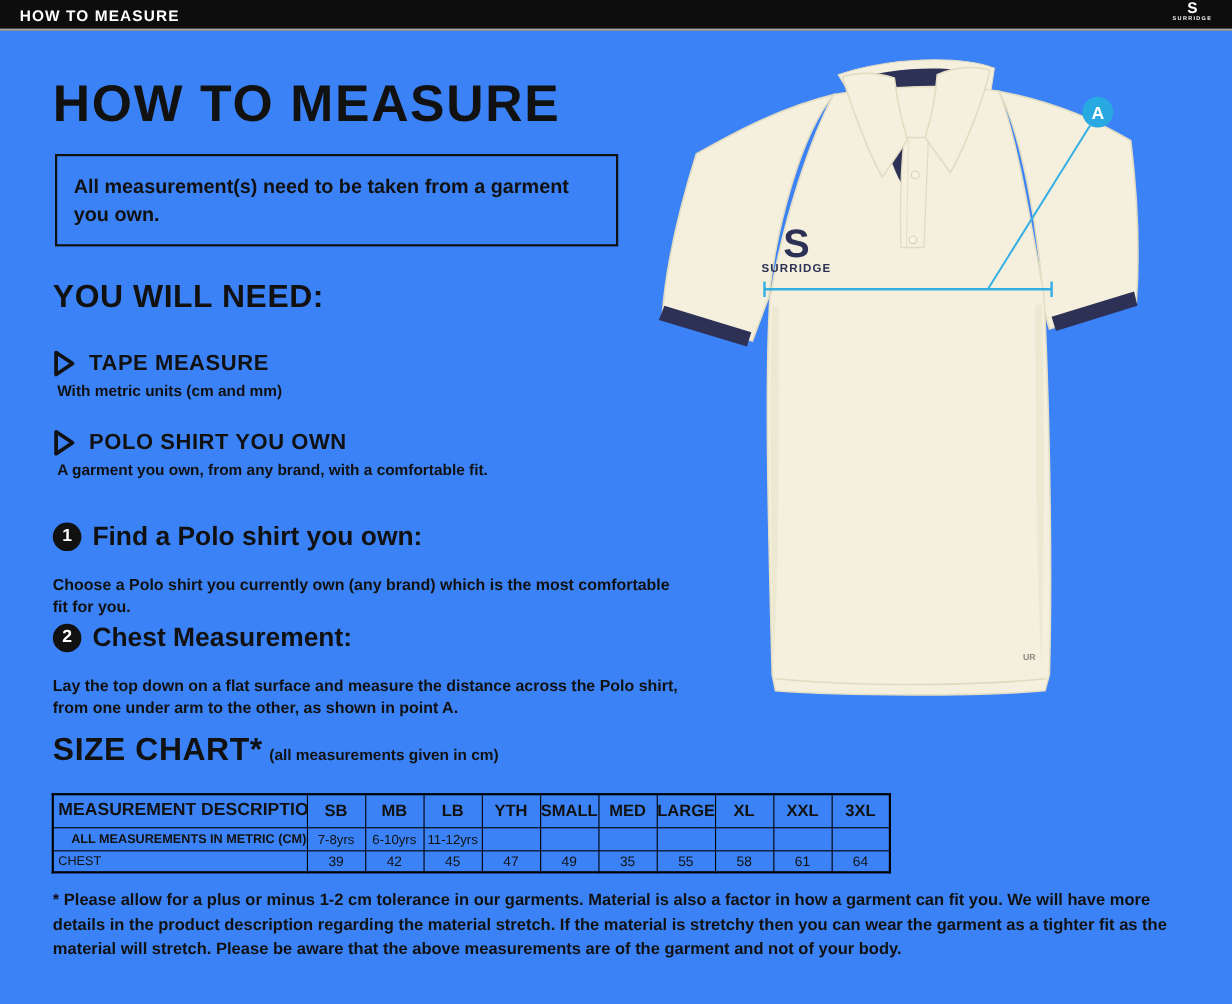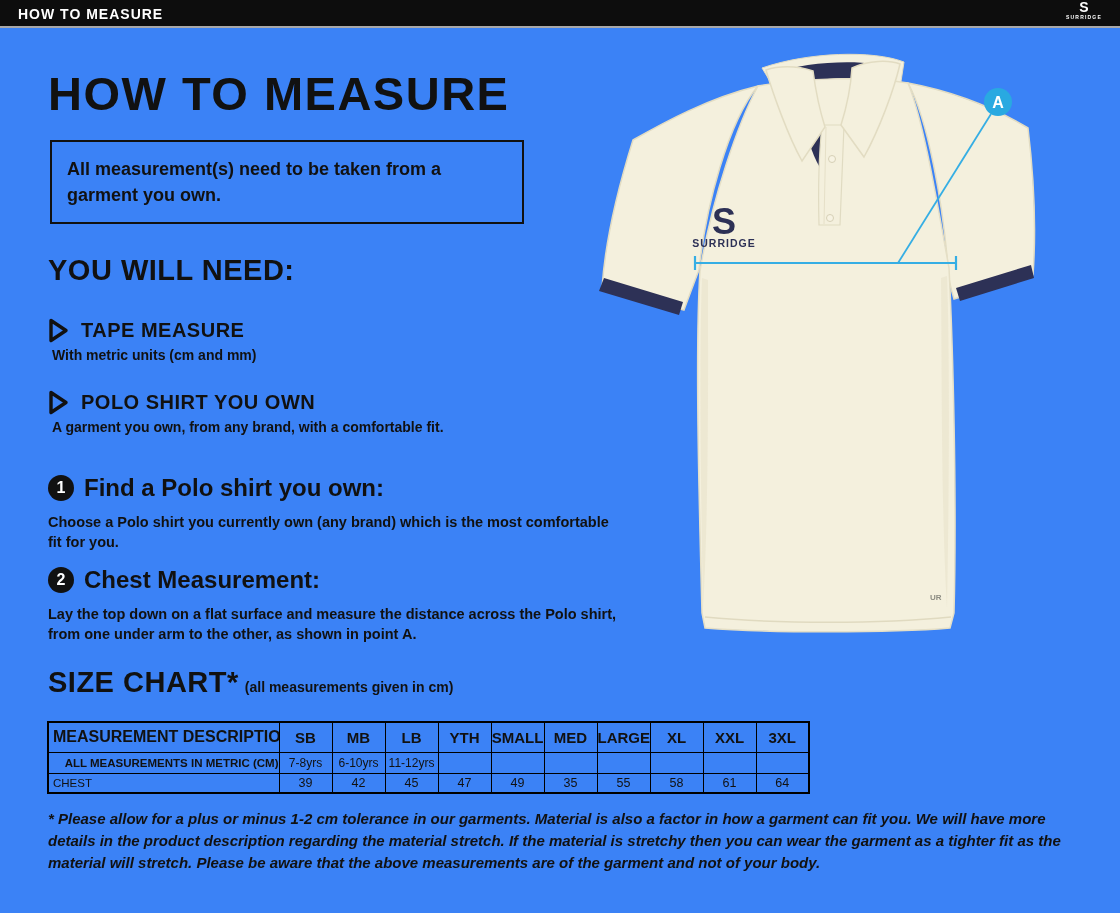--- a/index.html
+++ b/index.html
@@ -12,39 +12,39 @@
             background:#0d0d0d; border-bottom:2px solid #a8a8a8; }
   .topbar-title { position:absolute; left:18px; top:6px; color:#ffffff;
                   font-size:14px; font-weight:bold; letter-spacing:1px; }
   .topbar-logo { position:absolute; right:12px; top:1px; width:48px; text-align:center; color:#ffffff; }
   .topbar-logo .logo-s { display:block; font-size:14px; line-height:13px; font-weight:bold; }
   .topbar-logo .logo-text { display:block; font-size:5px; letter-spacing:1.2px; font-weight:bold; }
 
   
   .page-title { position:absolute; left:48px; top:66px; font-size:47px; font-weight:bold;
                 letter-spacing:1.5px; color:#111; }
-  .notice-box { position:absolute; left:50px; top:140px; width:474px; border:2px solid #111;
+  .notice-box { position:absolute; left:50px; top:140px; width:512px; border:2px solid #111;
                 padding:14px 15px; font-size:18px; font-weight:bold; line-height:1.45; color:#111; }
   .need-heading { position:absolute; left:48px; top:254px; font-size:29px; font-weight:bold;
                   letter-spacing:0.5px; color:#111; }
 
   .need-item { position:absolute; left:48px; }
   .need-item .row { display:flex; align-items:center; gap:12px; }
   .need-item .tri { flex:0 0 auto; display:block; }
   .need-title { font-size:20px; font-weight:bold; letter-spacing:0.5px; color:#111; }
   .need-desc { margin-top:4px; margin-left:4px; font-size:14px; font-weight:bold; color:#111; }
   #need-0 { top:318px; }
   #need-1 { top:390px; }
 
   .step { position:absolute; left:48px; width:580px; }
   .step .row { display:flex; align-items:center; gap:10px; }
   .step-num { flex:0 0 auto; width:26px; height:26px; border-radius:50%; background:#111;
               color:#fff; font-size:16px; font-weight:bold; text-align:center; line-height:26px; }
   .step-title { font-size:24px; font-weight:bold; color:#111; }
-  .step-desc { margin-top:11px; font-size:14.5px; font-weight:bold; line-height:1.35;
+  .step-desc { margin-top:21px; font-size:14.5px; font-weight:bold; line-height:1.35;
                width:575px; color:#111; }
   #step-0 { top:474px; }
   #step-1 { top:566px; }
 
   .size-chart-heading { position:absolute; left:48px; top:666px; color:#111; }
   .size-chart-heading .main { font-size:29px; font-weight:bold; letter-spacing:0.5px; }
   .size-chart-heading .sub { font-size:14px; font-weight:bold; margin-left:6px; }
 
   table.size-chart { position:absolute; left:47px; top:721px; border-collapse:collapse;
                      table-layout:fixed; width:763px; border:2px solid #000; }
@@ -53,21 +53,21 @@
   table.size-chart col.c0 { width:231px; }
   table.size-chart col.cn { width:53px; }
   table.size-chart tr.head th { height:30px; font-size:15px; font-weight:bold; }
   table.size-chart tr.head th.first { font-size:16px; text-align:left; padding-left:4px; }
   table.size-chart tr.r0 td { height:21px; font-size:12px; }
   table.size-chart tr.r0 td.first { font-size:11.5px; font-weight:bold; text-align:right; padding-left:4px; }
   table.size-chart tr.r1 td { height:20px; font-size:12.5px; }
   table.size-chart tr.r1 td.first { font-size:11.5px; text-align:left; padding-left:4px; }
 
   .disclaimer { position:absolute; left:48px; top:808px; width:1046px; font-size:15px;
-                font-weight:bold; font-style:italic; line-height:1.45; color:#111; }
+                font-weight:bold; line-height:1.45; color:#111; }
 
   
   .product { position:absolute; left:578px; top:28px; width:542px; height:640px; }
 </style>
 </head>
 <body>
 
 <div class="screen">
 
   <header class="topbar">

